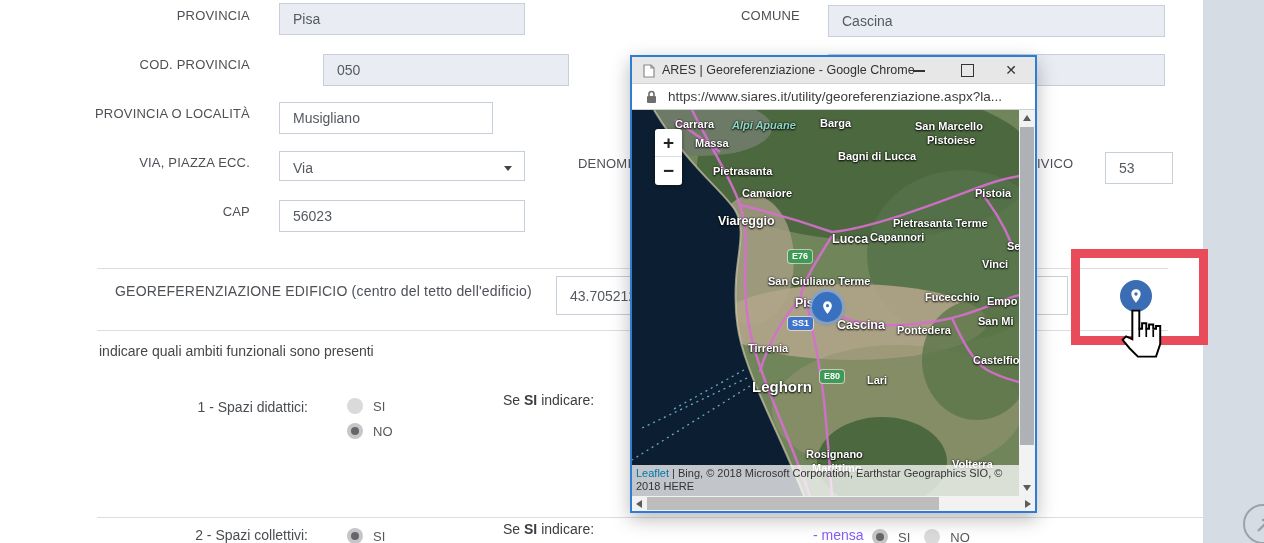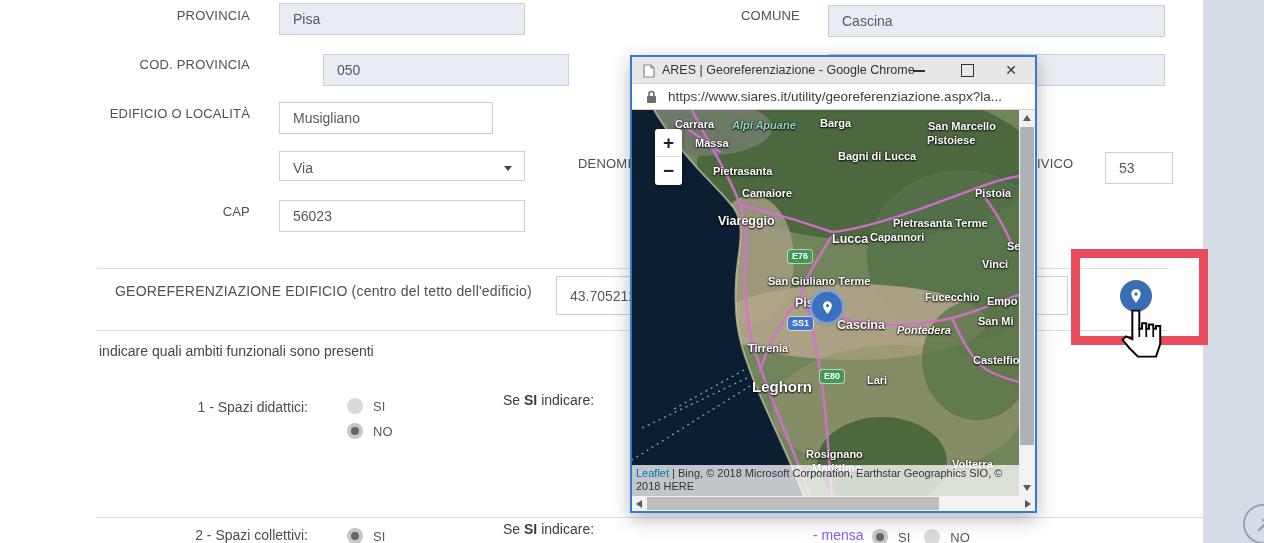--- a/index.html
+++ b/index.html
@@ -101,23 +101,24 @@
 <body>
 
 <div id="stage">
 
   <div class="flabel" style="left:40px;top:8px;">PROVINCIA</div>
   <input class="finput readonly" style="left: 279px; top: 3px; width: 246px;" readonly="" value="Pisa">
 
   <div class="flabel" style="left:40px;top:57px;">COD. PROVINCIA</div>
   <input class="finput readonly" style="left: 279px; top: 54px; width: 246px; margin-left: 44px;" readonly="" value="050">
 
-  <div class="flabel" style="left:40px;top:106px;">EDIFICIO O LOCALITÀ</div>
+  <div class="flabel" style="left:40px;top:106px;">PROVINCIA O LOCALITÀ</div>
   <input class="finput" style="left: 279px; top: 102px; width: 214px;" value="Musigliano">
 
+  <div class="flabel" style="left:40px;top:155px;">VIA, PIAZZA ECC.</div>
   <div class="fselect" style="left:279px;top:151px;width:246px;">
     <span>Via</span>
     <span class="arrow"></span>
   </div>
 
   <div class="flabel" style="left:40px;top:204px;">CAP</div>
   <input class="finput" style="left: 279px; top: 200px; width: 246px;" value="56023">
 
   <div class="flabel" style="left:590px;top:8px;width:210px;">COMUNE</div>
   <input class="finput readonly" style="left: 828px; top: 5px; width: 337px;" readonly="" value="Cascina">
@@ -235,38 +236,38 @@
       <div class="zoomctl">
         <div class="zbtn">+</div>
         <div class="zbtn">−</div>
       </div>
 
       <div id="map-labels" style="position:absolute;left:0;top:0;width:459px;height:386px;">
           <span class="map-label" style="left: 43px; top: 8px;">Carrara</span>
           <span class="map-label range" style="left: 100px; top: 9px;">Alpi Apuane</span>
           <span class="map-label" style="left: 63px; top: 27px;">Massa</span>
           <span class="map-label" style="left: 188px; top: 7px;">Barga</span>
-          <span class="map-label" style="left: 283px; top: 10px; margin-left: 13px;">San Marcello</span>
+          <span class="map-label" style="left: 283px; top: 10px;">San Marcello</span>
           <span class="map-label" style="left: 295px; top: 24px;">Pistoiese</span>
           <span class="map-label" style="left: 206px; top: 40px;">Bagni di Lucca</span>
           <span class="map-label" style="left: 81px; top: 55px;">Pietrasanta</span>
           <span class="map-label" style="left: 110px; top: 77px;">Camaiore</span>
           <span class="map-label" style="left: 343px; top: 77px;">Pistoia</span>
           <span class="map-label big" style="left: 86px; top: 104px;">Viareggio</span>
           <span class="map-label" style="left: 261px; top: 107px;">Pietrasanta Terme</span>
           <span class="map-label big" style="left: 200px; top: 122px;">Lucca</span>
           <span class="map-label" style="left: 238px; top: 121px;">Capannori</span>
           <span class="map-label" style="left: 375px; top: 130px;">Se</span>
           <span class="map-label" style="left: 350px; top: 148px;">Vinci</span>
           <span class="map-label" style="left: 136px; top: 165px;">San Giuliano Terme</span>
           <span class="map-label" style="left: 293px; top: 181px;">Fucecchio</span>
           <span class="map-label" style="left: 355px; top: 185px;">Empo</span>
           <span class="map-label big" style="left: 163px; top: 186px;">Pisa</span>
           <span class="map-label big" style="left: 205px; top: 208px;">Cascina</span>
-          <span class="map-label" style="left: 265px; top: 214px; font-style: italic;">Pontedera</span>
+          <span class="map-label" style="left: 265px; top: 214px;">Pontedera</span>
           <span class="map-label" style="left: 346px; top: 205px;">San Mi</span>
           <span class="map-label" style="left: 116px; top: 232px;">Tirrenia</span>
           <span class="map-label" style="left: 341px; top: 244px;">Castelfio</span>
           <span class="map-label" style="left: 235px; top: 264px;">Lari</span>
           <span class="map-label city" style="left: 120px; top: 268px;">Leghorn</span>
           <span class="map-label" style="left: 174px; top: 338px;">Rosignano</span>
           <span class="map-label" style="left: 180px; top: 352px;">Marittimo</span>
           <span class="map-label" style="left: 320px; top: 348px;">Volterra</span>
         </div>
       <div id="map-shields" style="position:absolute;left:0;top:0;width:387px;height:386px;">

